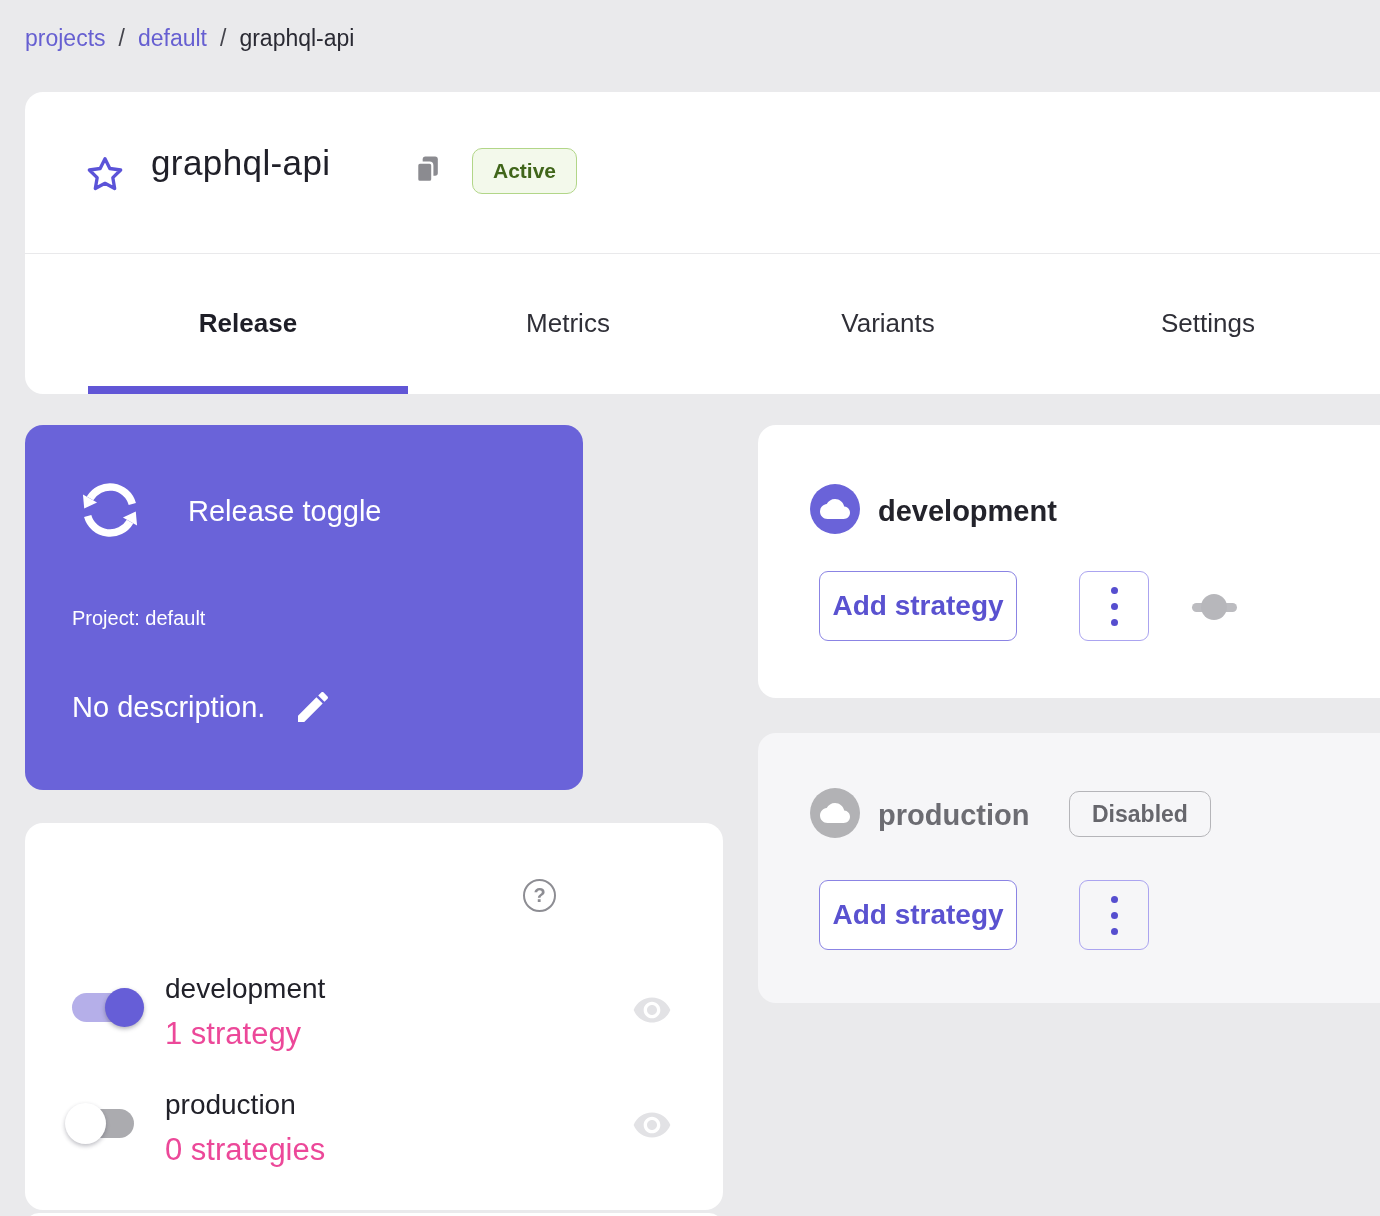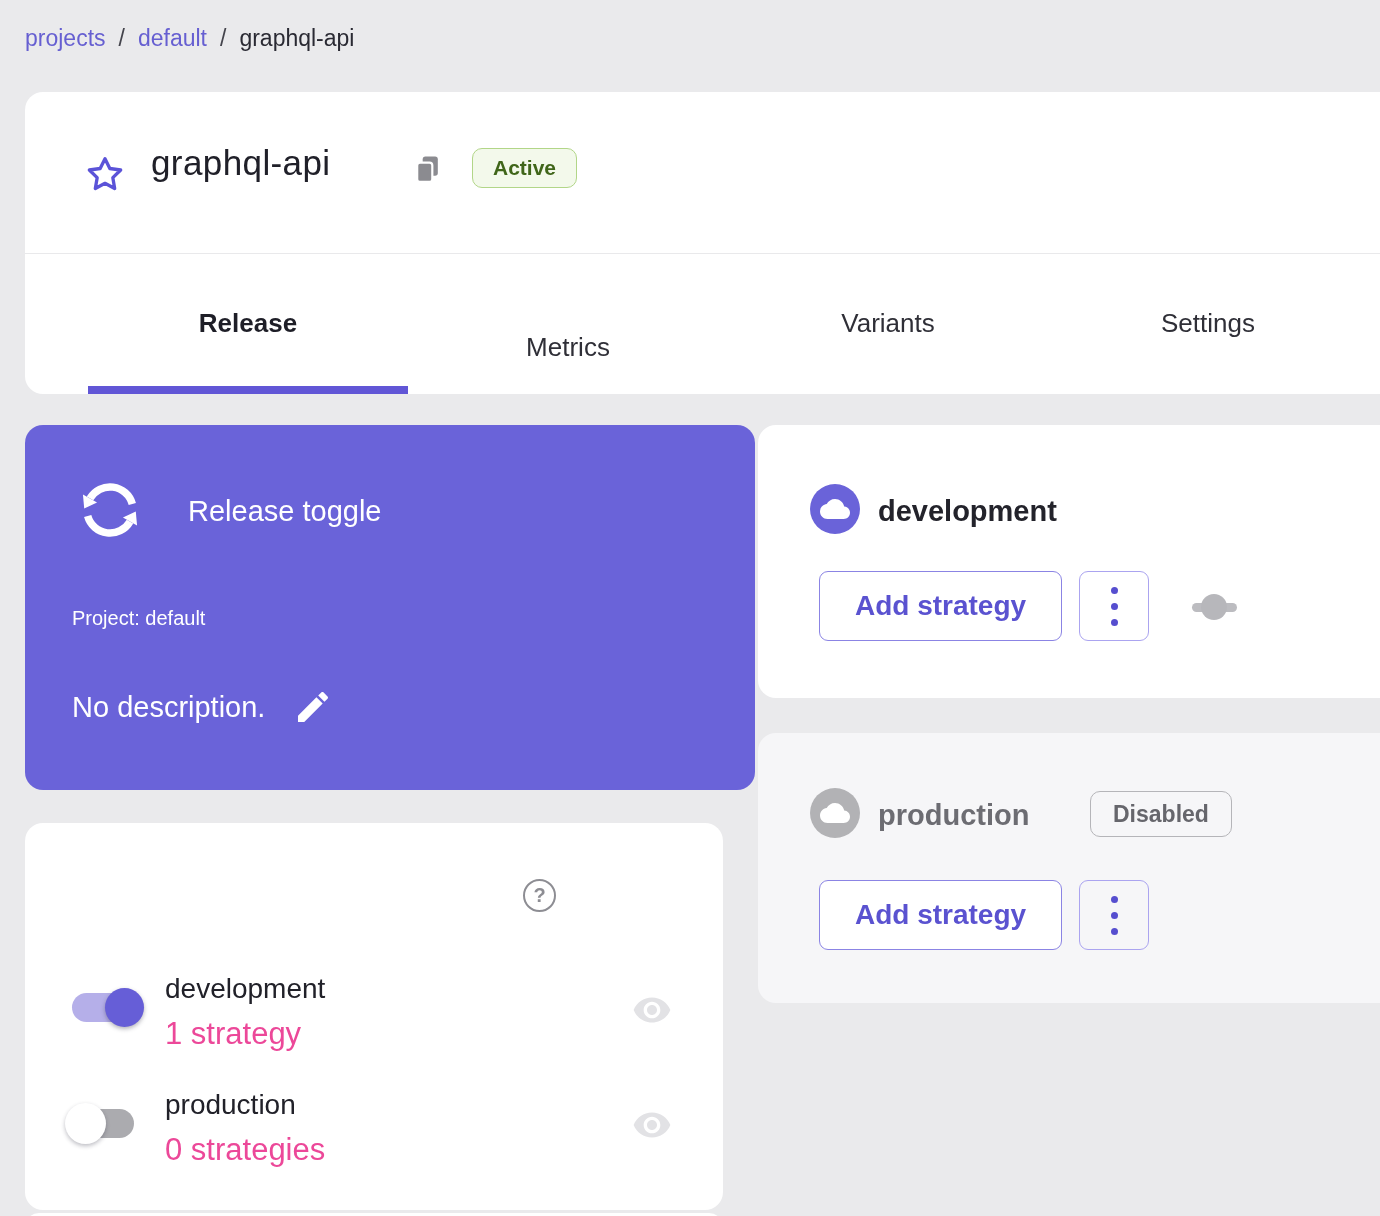--- a/index.html
+++ b/index.html
@@ -13,53 +13,53 @@
   .crumb-link { color:#665fd1; cursor:pointer; }
   .crumb-sep { color:#44444c; }
   .crumb-current { color:#2a2a33; }
 
   
   .header-card { position:absolute; left:25px; top:92px; width:1375px; height:302px; background:#fff; border-radius:18px; }
   .header-row { position:absolute; top:0; left:0; right:0; height:161px; border-bottom:1px solid #e9e9eb; }
   .star-btn { position:absolute; left:60px; top:62px; width:40px; height:40px; cursor:pointer; }
   .page-title { position:absolute; left:126px; top:51px; font-size:35px; font-weight:500; color:#202029; letter-spacing:.4px; }
   .copy-btn { position:absolute; left:386px; top:61px; width:33px; height:33px; cursor:pointer; }
-  .active-badge { position:absolute; left:447px; top:56px; height:40px; padding:0 20px; display:flex; align-items:center;
+  .active-badge { position:absolute; left:447px; top:56px; height:46px; padding:0 20px; display:flex; align-items:center;
     background:#f3f9eb; border:1.5px solid #b2d688; border-radius:10px; color:#40661a; font-weight:bold; font-size:21px; box-sizing:border-box; }
 
   
   .tabs { position:absolute; left:0; top:161px; right:0; bottom:0; }
   .tab { position:absolute; top:0; height:100%; width:320px; display:flex; align-items:center; justify-content:center;
     font-size:26px; color:#2f2f37; cursor:pointer; }
-  .t0 { left:63px; } .t1 { left:383px;margin-top:24px; } .t2 { left:703px; } .t3 { left:1023px; }
+  .t0 { left:63px; } .t1 { left:383px; } .t2 { left:703px; } .t3 { left:1023px; }
   .tab.active { font-weight:bold; color:#1e1e27; }
   .tab-underline { position:absolute; left:63px; bottom:0; width:320px; height:8px; background:#6156d6; }
 
   
-  .type-card { position:absolute; left:25px; top:425px; width:730px; height:365px; background:#6a63d9; border-radius:18px; color:#fff; }
+  .type-card { position:absolute; left:25px; top:425px; width:558px; height:365px; background:#6a63d9; border-radius:18px; color:#fff; }
   .type-icon { position:absolute; left:48px; top:48px; width:74px; height:74px; }
   .type-label { position:absolute; left:163px; top:70px; font-size:29px; }
   .type-project { position:absolute; left:47px; top:182px; font-size:20px; }
   .type-desc-row { position:absolute; left:47px; top:262px; display:flex; align-items:center; gap:28px; }
   .type-desc { font-size:29px; }
   .edit-btn { width:40px; height:40px; cursor:pointer; }
 
   
   .env-card { position:absolute; left:758px; width:642px; border-radius:18px; }
   .env-dev  { top:425px; height:273px; background:#fff; }
   .env-prod { top:733px; height:270px; background:#f6f6f8; }
   .env-avatar { position:absolute; left:52px; width:50px; height:50px; border-radius:50%; display:flex; align-items:center; justify-content:center; }
   .env-dev  .env-avatar { top:59px; background:#6a63d9; }
   .env-prod .env-avatar { top:55px; background:#b2b2b5; }
   .env-name { position:absolute; left:120px; font-size:29px; font-weight:bold; }
   .env-dev  .env-name { top:70px; color:#23232b; }
   .env-prod .env-name { top:66px; color:#6c6c72; }
-  .disabled-chip { position:absolute; left:332px; top:58px; height:46px; padding:12px 22px; display:flex; align-items:center;
+  .disabled-chip { position:absolute; left:311px; top:58px; height:46px; padding:12px 22px; display:flex; align-items:center;
     border:1.5px solid #b5b5b9; border-radius:10px; color:#66666c; font-size:23px; font-weight:bold; box-sizing:border-box; }
-  .add-strategy-btn { position:absolute; left:61px; width:243px; height:70px; background:#fff; border:1.7px solid #8b84e4;
+  .add-strategy-btn { position:absolute; left:61px; width:198px; height:70px; background:#fff; border:1.7px solid #8b84e4;
     border-radius:9px; color:#5a52d0; font-size:28px; font-weight:bold; display:flex; align-items:center; justify-content:center;
     cursor:pointer; box-sizing:border-box; }
   .env-dev  .add-strategy-btn, .env-dev  .kebab-btn { top:146px; }
   .env-prod .add-strategy-btn, .env-prod .kebab-btn { top:147px; }
   .kebab-btn { position:absolute; left:321px; width:70px; height:70px; background:transparent; border:1.7px solid #aba4f0;
     border-radius:9px; display:flex; flex-direction:column; align-items:center; justify-content:center; gap:9px; cursor:pointer; box-sizing:border-box; }
   .kebab-dot { width:7px; height:7px; border-radius:50%; background:#564ecf; }
   .mini-toggle { position:absolute; left:434px; top:169px; width:45px; height:26px; cursor:pointer; }
   .mini-bar  { position:absolute; left:0; top:9px; width:45px; height:9px; border-radius:5px; background:#bcbcc0; }
   .mini-knob { position:absolute; left:9px; top:0; width:26px; height:26px; border-radius:50%; background:#b7b7bb; }

